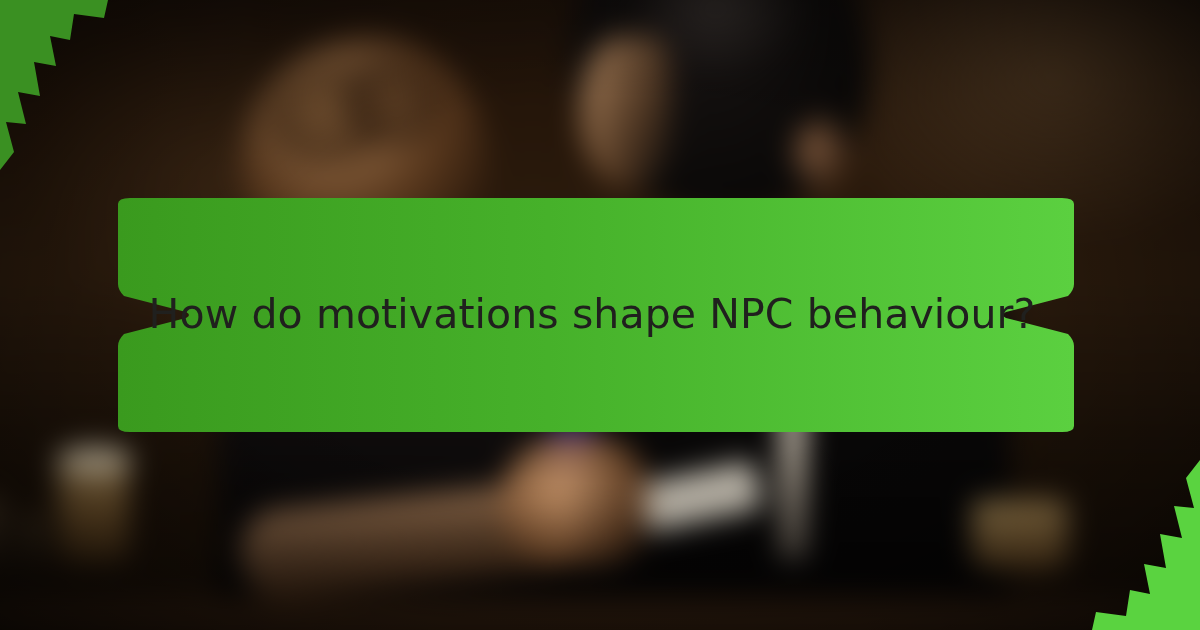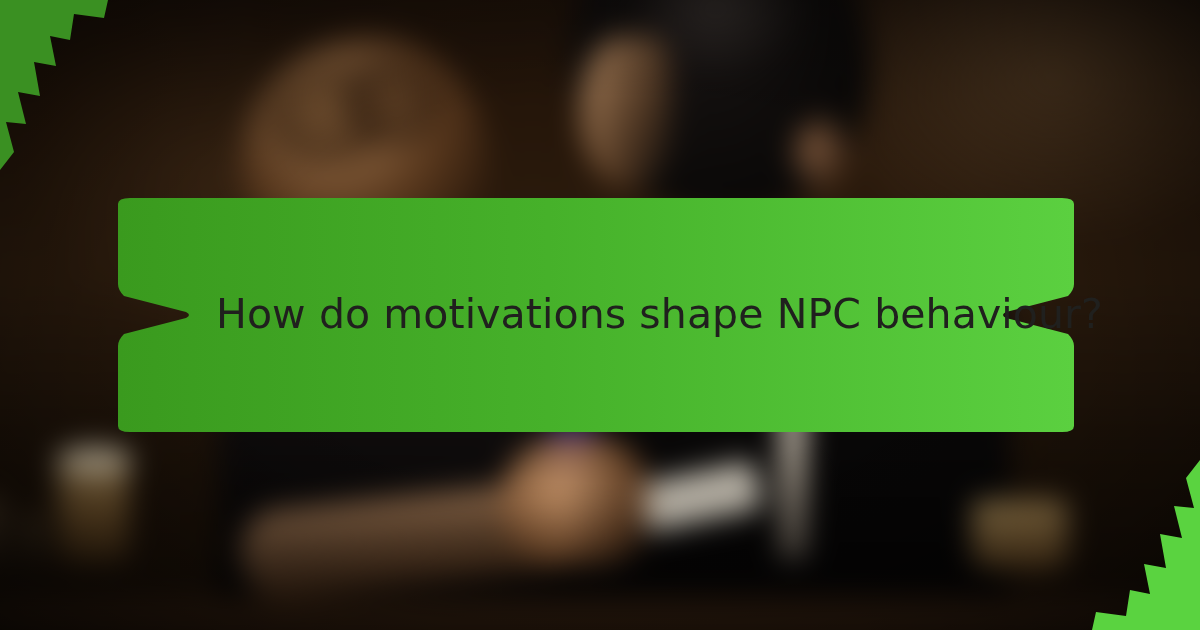--- a/index.html
+++ b/index.html
@@ -249,21 +249,21 @@
     left: 104px; top: 196px;
     width: 984px; height: 238px;
   }
   .banner-svg { display: block; width: 100%; height: 100%; }
   .banner-text {
     position: absolute;
     left: 0; top: 0;
     width: 100%; height: 100%;
     display: flex;
     align-items: center;
-    justify-content: flex-start;
+    justify-content: center;
     box-sizing: border-box;
     padding: 0 120px 0 112px;
   }
   .banner-text h1 {
     margin: 0;
     font-family: "DejaVu Sans", "Liberation Sans", sans-serif;
     font-weight: 400;
     font-size: 41px;
     line-height: 1.2;
     letter-spacing: .1px;

